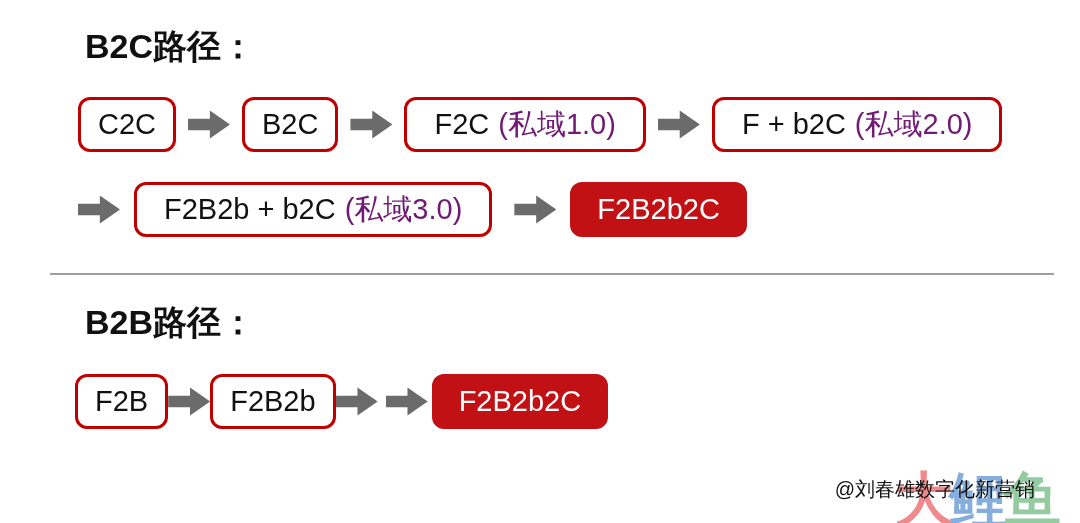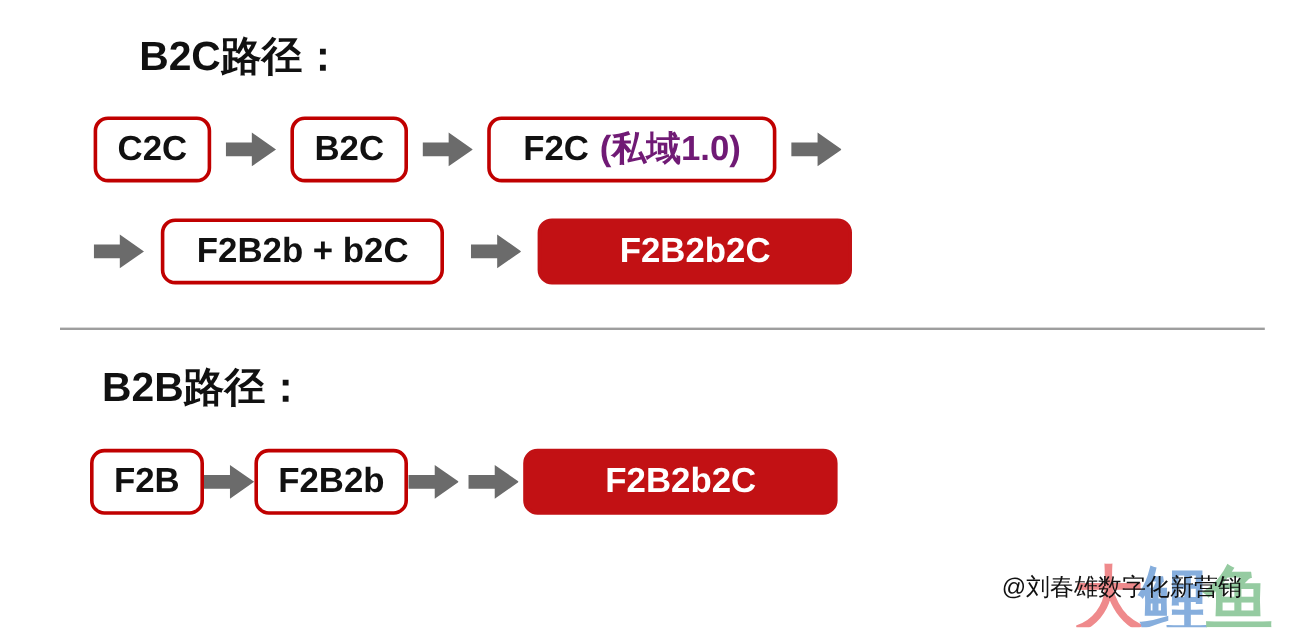--- a/index.html
+++ b/index.html
@@ -13,21 +13,21 @@
     color: #111111;
   }
   .heading {
     position: absolute;
     left: 85px;
     font-size: 34px;
     font-weight: bold;
     color: #111111;
     white-space: nowrap;
   }
-  #b2c-heading { top: 24px; margin-left: 31px; }
+  #b2c-heading { top: 24px; }
   #b2b-heading { top: 300px; }
 
   .flow-row {
     position: absolute;
     display: flex;
     align-items: center;
     white-space: nowrap;
   }
   #b2c-row1 { left: 78px; top: 97px;  gap: 12px; }
   #b2c-row2 { left: 78px; top: 182px; gap: 14px; }
@@ -36,31 +36,31 @@
   .node {
     display: flex;
     align-items: center;
     justify-content: center;
     height: 49px;
     border: 3.5px solid #C00000;
     border-radius: 12px;
     background: #ffffff;
     padding: 0 17px;
     font-size: 29px;
-    font-weight: bold;
+    font-weight: normal;
     color: #111111;
     line-height: 1;
   }
   .node.wide { padding: 0 27px; text-align: right; }
   .node .note { color: #701a75; margin-left: 9px; }
   .node.filled {
     background: #C21114;
     border-color: #C21114;
     color: #ffffff;
-    padding: 0 65px;
+    padding: 0 24px;
   }
   .arrow {
     flex: 0 0 auto;
     width: 42px;
     height: 30px;
     background: #6B6B6B;
     clip-path: polygon(0 31%, 52% 31%, 52% 3%, 100% 50%, 52% 97%, 52% 69%, 0 69%);
   }
   .arrow.pad-l { margin-left: 8px; }
   .node.pad-l  { margin-left: 4px; }
@@ -114,26 +114,31 @@
     <div class="arrow"></div>
     <div class="node">
       <span>B2C</span>
     </div>
     <div class="arrow"></div>
     <div class="node wide">
       <span>F2C</span>
       <span class="note">(私域1.0)</span>
     </div>
     <div class="arrow"></div>
+    <div class="node wide">
+      <span>F + b2C</span>
+      <span class="note">(私域2.0)</span>
+    </div>
   </div>
 
   <div class="flow-row" id="b2c-row2">
     <div class="arrow"></div>
     <div class="node wide">
       <span>F2B2b + b2C</span>
+      <span class="note">(私域3.0)</span>
     </div>
     <div class="arrow pad-l"></div>
     <div class="node filled">
       <span>F2B2b2C</span>
     </div>
   </div>
 
   <div class="divider"></div>
 
   <div class="heading" id="b2b-heading">B2B路径：</div>

